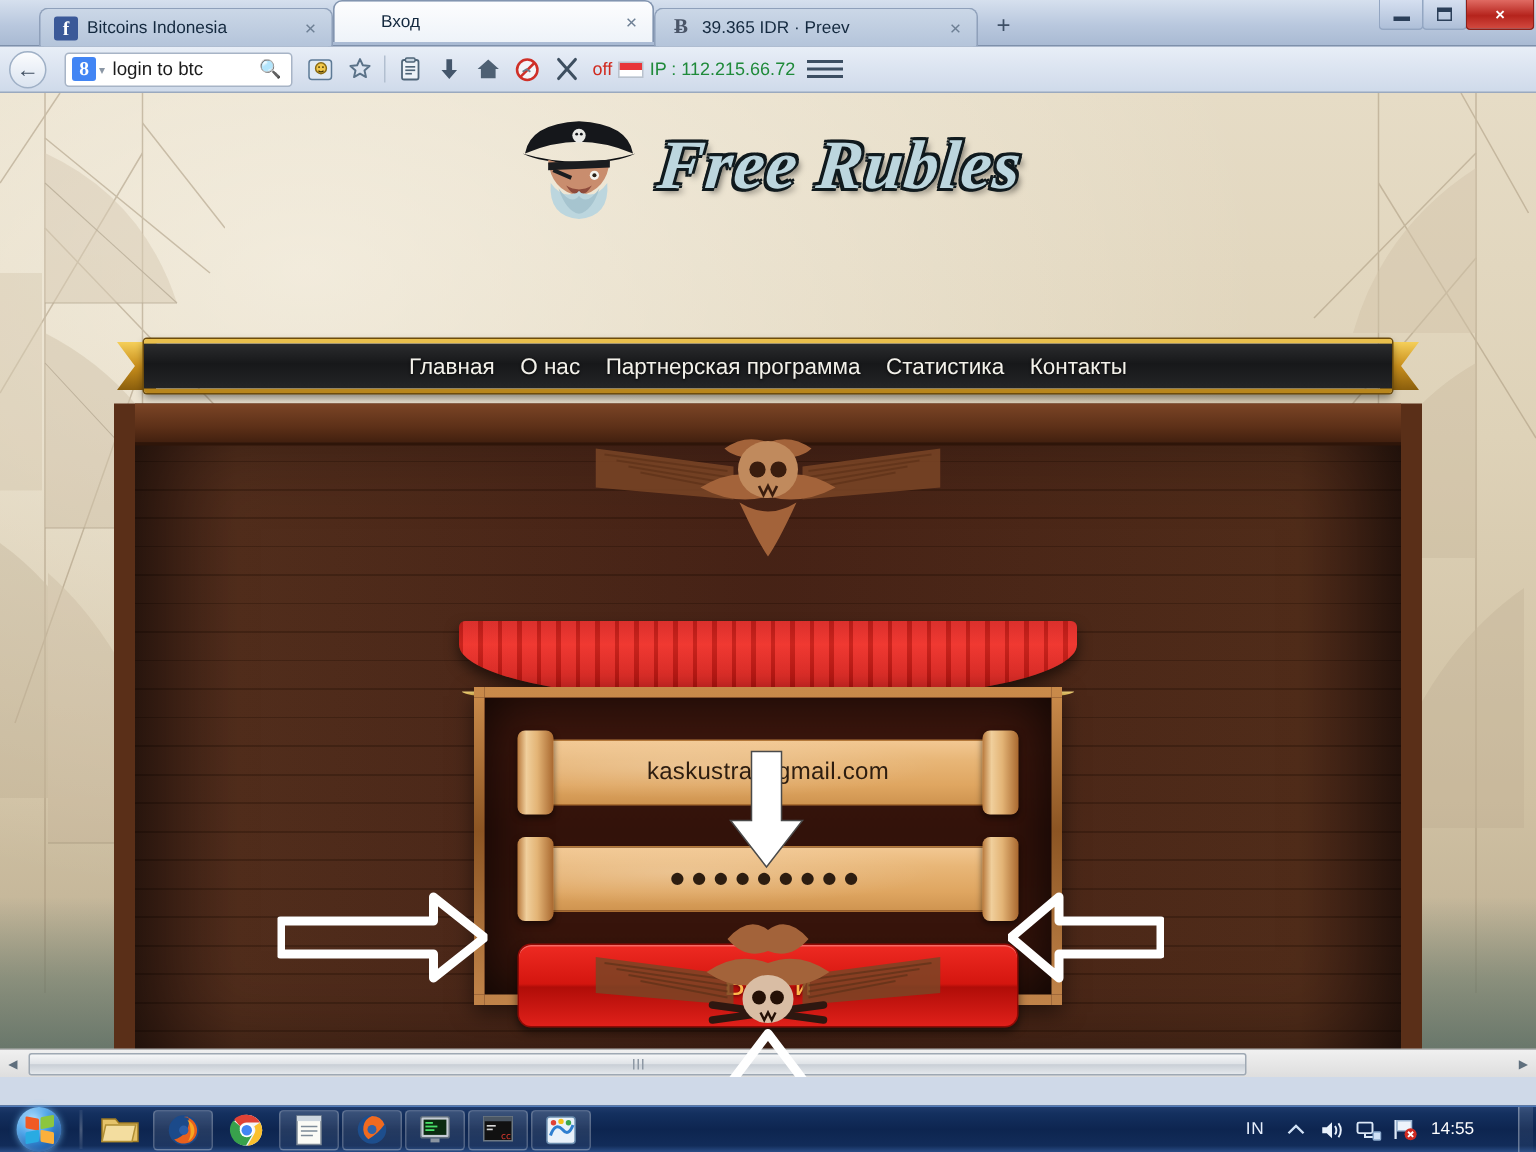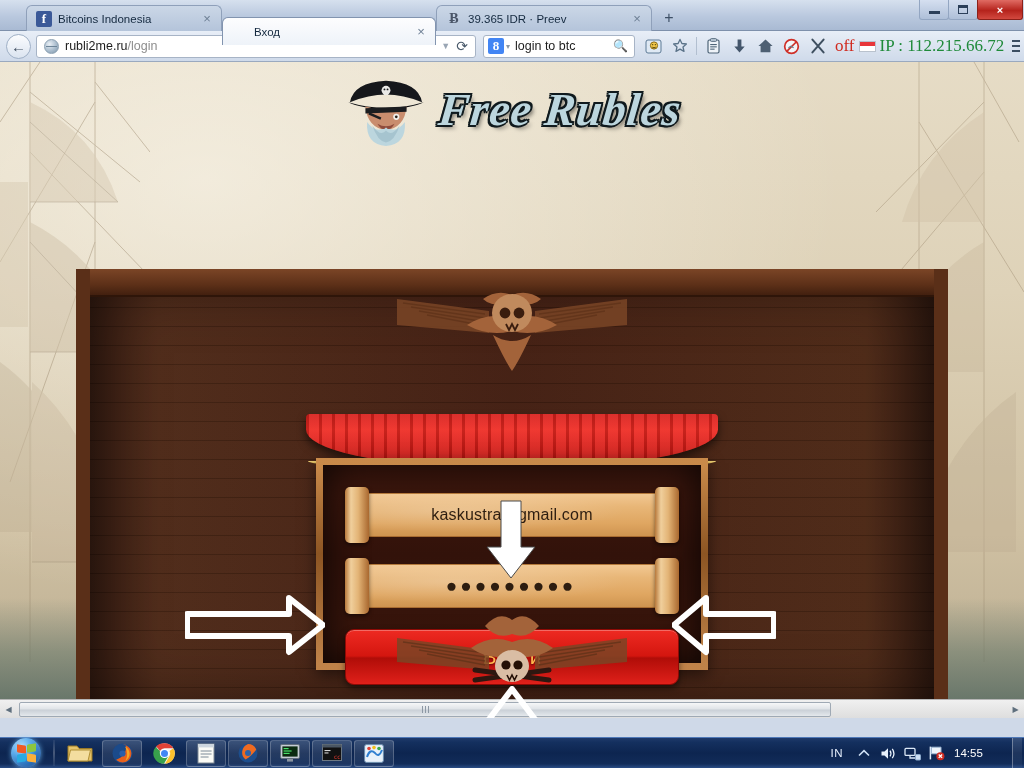--- a/index.html
+++ b/index.html
@@ -37,21 +37,21 @@
     font-size: 11.5px;
     color: #14293f;
     overflow: hidden;
   }
   .tab.inactive {
     background: linear-gradient(to bottom, #cbd7e7 0%, #b4c4da 100%);
     top: 5px; height: 26px;
   }
   .tab.active {
     background: linear-gradient(to bottom, #fdfdfe 0%, #eef3f9 100%);
-    top: 17px; height: 28px;
+    top: 0; height: 28px;
     z-index: 3;
     border-color: #8294af;
   }
   .tab-favicon {
     width: 16px; height: 16px;
     flex: 0 0 16px;
     margin-right: 6px;
     display: flex; align-items: center; justify-content: center;
     font-size: 11px; font-weight: bold;
   }
@@ -177,21 +177,21 @@
   .ticon {
     width: 23px; height: 23px;
     display: flex; align-items: center; justify-content: center;
     font-size: 14px; color: #44566b;
     cursor: pointer;
   }
   .tsep { width:1px; height:18px; background:#b2bfd0; margin:0 2px; }
 
   .ipblock {
     display: flex; align-items: center; gap: 4px;
-    margin-left: 6px; font-size: 17px; white-space: nowrap; font-family: Liberation Serif, serif;
+    margin-left: 6px; font-size: 12px; white-space: nowrap;
   }
   .ip-off { color: #d02b20; }
   .ip-flag {
     width: 17px; height: 11px;
     background: linear-gradient(to bottom, #e8363a 0%, #e8363a 50%, #ffffff 50%, #ffffff 100%);
     border: 1px solid #b9c2cd;
     display: inline-block;
   }
   .ip-addr { color: #1f8a3a; }
   .menubtn {
@@ -522,26 +522,20 @@
       <div class="winbtn">
         <i class="winglyph-max"></i>
       </div>
       <div class="winbtn close">×</div>
     </div>
   </div>
 
   <div class="navbar">
     <div class="backbtn">←</div>
 
-    <div class="urlbox">
-      <span class="globe-icon"></span>
-      <span class="urltext"><span>rubli2me.ru</span><span class="dim">/login</span></span>
-      <span class="url-drop">▼</span>
-      <span class="url-reload">⟳</span>
-    </div>
 
     <div class="searchbox">
       <span class="se-badge">8</span>
       <span class="se-caret">▾</span>
       <span class="se-text">login to btc</span>
       <span class="se-mag">🔍</span>
     </div>
 
     <div class="toolicons">
       <div class="ticon">
@@ -672,20 +666,31 @@
           <circle cx="62" cy="50" r="1.6" fill="#2a2018"></circle>
         <path d="M30 46 L44 52" stroke="#1b1d20" stroke-width="3"></path>
 
         <path d="M28 56 Q 26 82 50 84 Q 74 82 72 56 Q 62 70 50 62 Q 38 70 28 56 Z" fill="#bcd6de"></path>
         <path d="M34 60 Q 44 74 50 66 Q 56 74 66 60 Q 60 78 50 80 Q 40 78 34 60 Z" fill="#a6c4cf"></path>
         <path d="M40 58 Q 50 64 60 58 Q 54 68 50 62 Q 46 68 40 58 Z" fill="#8e4b3c"></path>
       </svg>
       <span class="logo-word">Free Rubles</span>
     </div>
 
+    <div class="ribbon-wrap">
+      <div class="ribbon-tail left"></div>
+      <div class="ribbon-tail right"></div>
+      <div class="ribbon-bar">
+        <span class="navlink">Главная</span>
+        <span class="navlink">О нас</span>
+        <span class="navlink">Партнерская программа</span>
+        <span class="navlink">Статистика</span>
+        <span class="navlink">Контакты</span>
+      </div>
+    </div>
 
     <div class="wood-panel">
 
       <svg class="carve-top" viewBox="0 0 230 92">
         <g fill="#7a4526">
           <path d="M0 18 L92 30 L92 52 L0 44 Z" opacity=".85"></path>
           <path d="M230 18 L138 30 L138 52 L230 44 Z" opacity=".85"></path>
         </g>
         <g stroke="#norange" fill="none"></g>
         <g stroke="#5d3118" stroke-width="1.3" opacity=".7">

